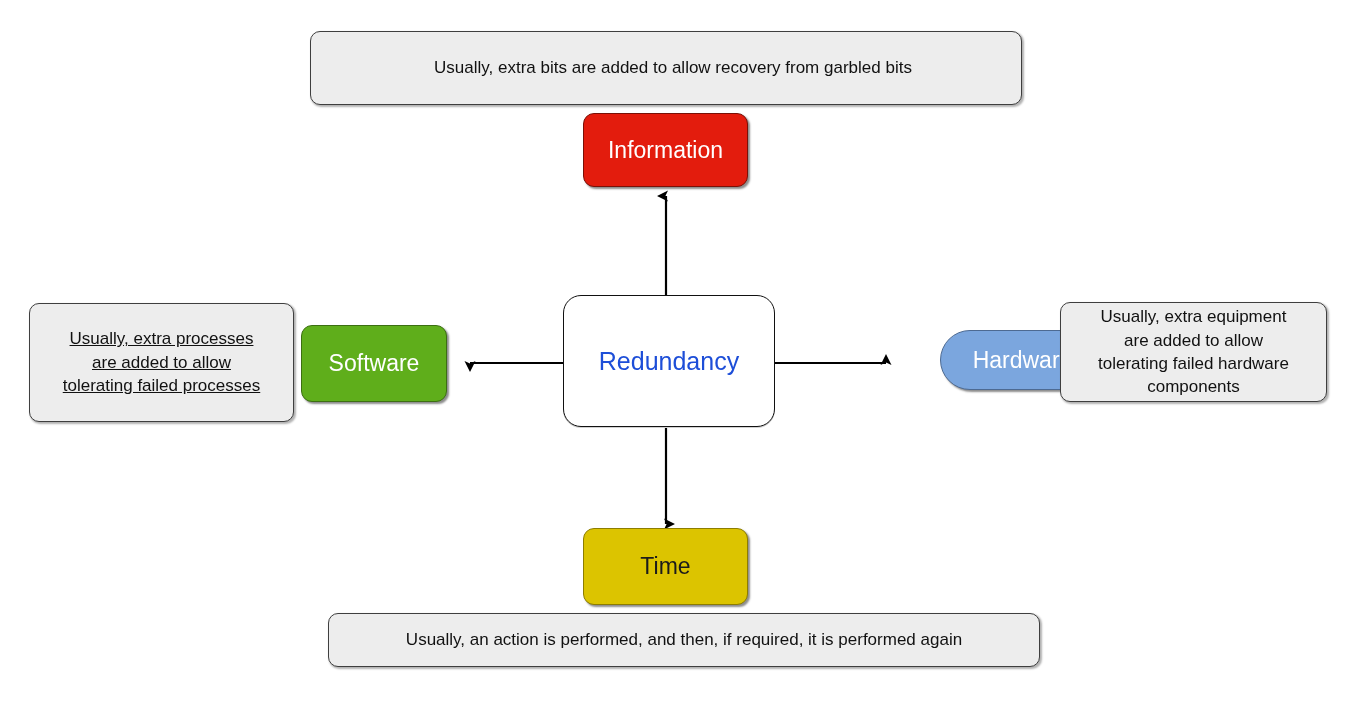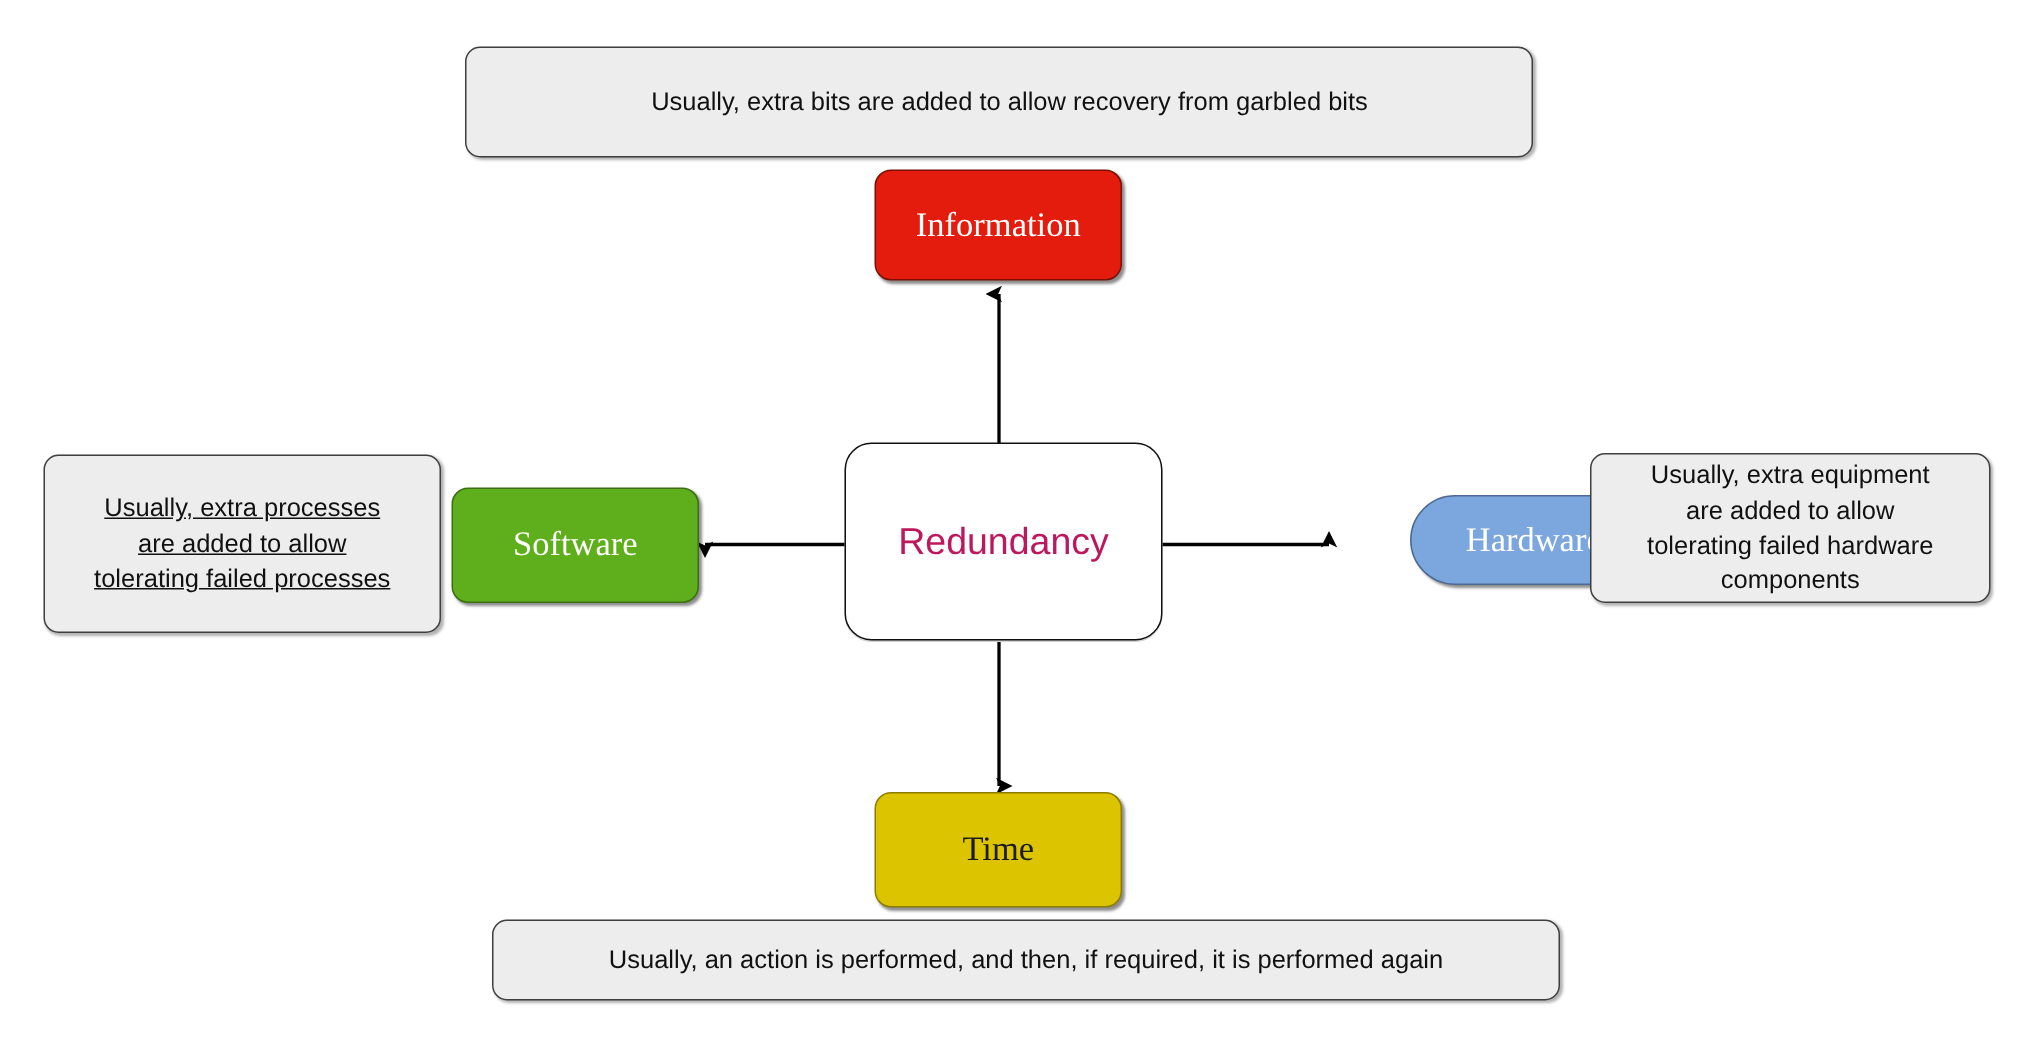--- a/index.html
+++ b/index.html
@@ -30,31 +30,30 @@
     text-align: center;
     border-radius: 11px;
     line-height: 1.22;
   }
 
   
   .node.central {
     background: #ffffff;
     border: 1.6px solid #111111;
     border-radius: 18px;
-    color: #be185d;
+    color: #1d4ed8;
     font-size: 25px;
     box-shadow: 0 1px 0 rgba(0,0,0,0.18);
   }
 
   
   .node.cat {
     color: #ffffff;
     font-size: 23px;
     box-shadow: 2px 2px 2px rgba(0,0,0,0.45);
-    font-family: Liberation Serif, serif;
   }
   .node.cat.red    { background: #E31C0D; border: 1.4px solid #7a1007; }
   .node.cat.green  { background: #5FAE1B; border: 1.4px solid #3c6f12; }
   .node.cat.blue   { background: #7BA6DE; border: 1.4px solid #4d6a92; }
   .node.cat.yellow { background: #DCC400; border: 1.4px solid #8d7d00;
                      color: #1b1b1b; }
 
   
   .caption {
     position: absolute;
@@ -121,21 +120,21 @@
   <div class="caption" style="left:310px; top:31px; width:712px; height:74px;padding-left:24px;">Usually, extra bits are added to allow recovery from garbled bits</div>
 
   <div class="node cat red" style="left:583px; top:113px; width:165px; height:74px;">
     <span>Information</span>
   </div>
 
   <div class="caption" style="left:29px; top:303px; width:265px; height:119px;text-decoration:underline;">Usually, extra  processes
 are added to allow
 tolerating  failed processes</div>
 
-  <div class="node cat green" style="left:301px; top:325px; width:165px; height:77px;">
+  <div class="node cat green" style="left:301px; top:325px; width:146px; height:77px;">
     <span>Software</span>
   </div>
 
   <div class="node cat blue" style="left:940px; top:330px; width:165px; height:60px;border-radius:32px;">
     <span>Hardware</span>
   </div>
 
   <div class="caption" style="left:1060px; top:302px; width:267px; height:100px;">Usually, extra equipment
 are added to allow
 tolerating failed hardware

